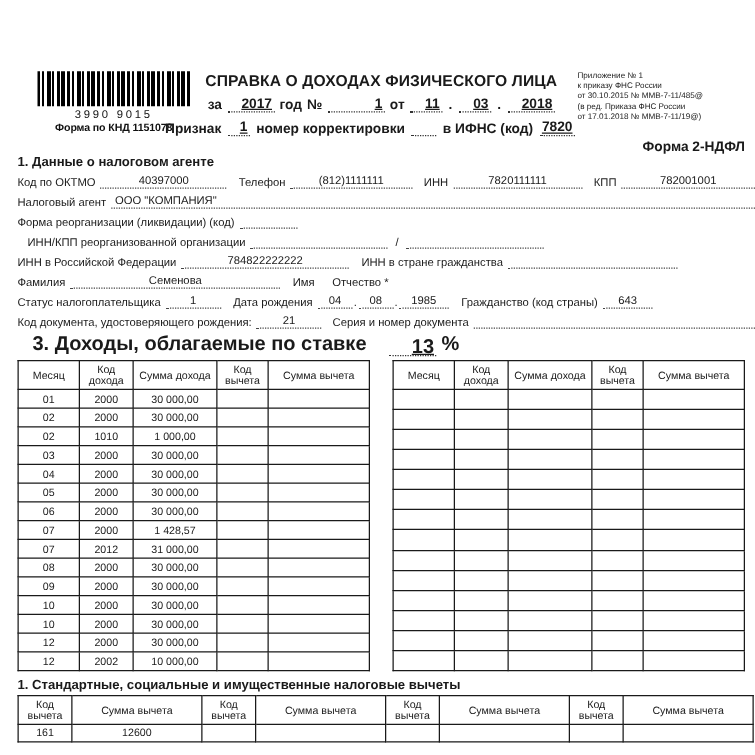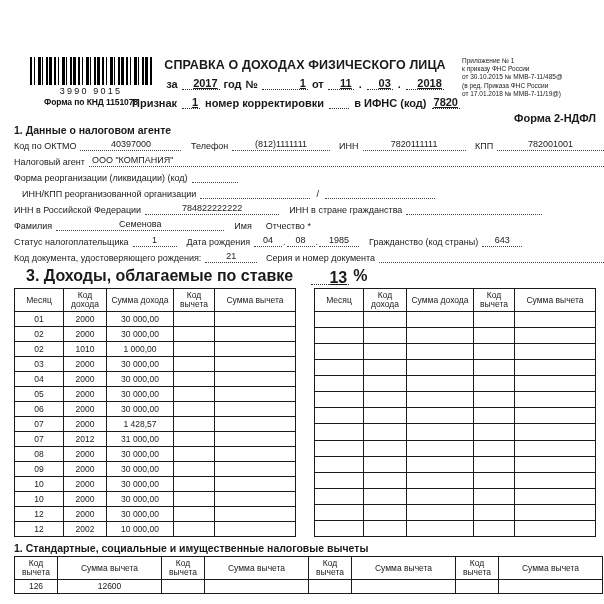--- a/index.html
+++ b/index.html
@@ -580,21 +580,21 @@
         <th class="d-code">Код вычета</th>
         <th class="d-sum">Сумма вычета</th>
         <th class="d-code">Код вычета</th>
         <th class="d-sum">Сумма вычета</th>
         <th class="d-code">Код вычета</th>
         <th class="d-sum">Сумма вычета</th>
       </tr>
     </thead>
     <tbody>
       <tr>
-        <td>126</td>
+        <td>161</td>
         <td>12600</td>
         <td></td>
         <td></td>
         <td></td>
         <td></td>
         <td></td>
         <td></td>
       </tr>
     </tbody>
   </table>

